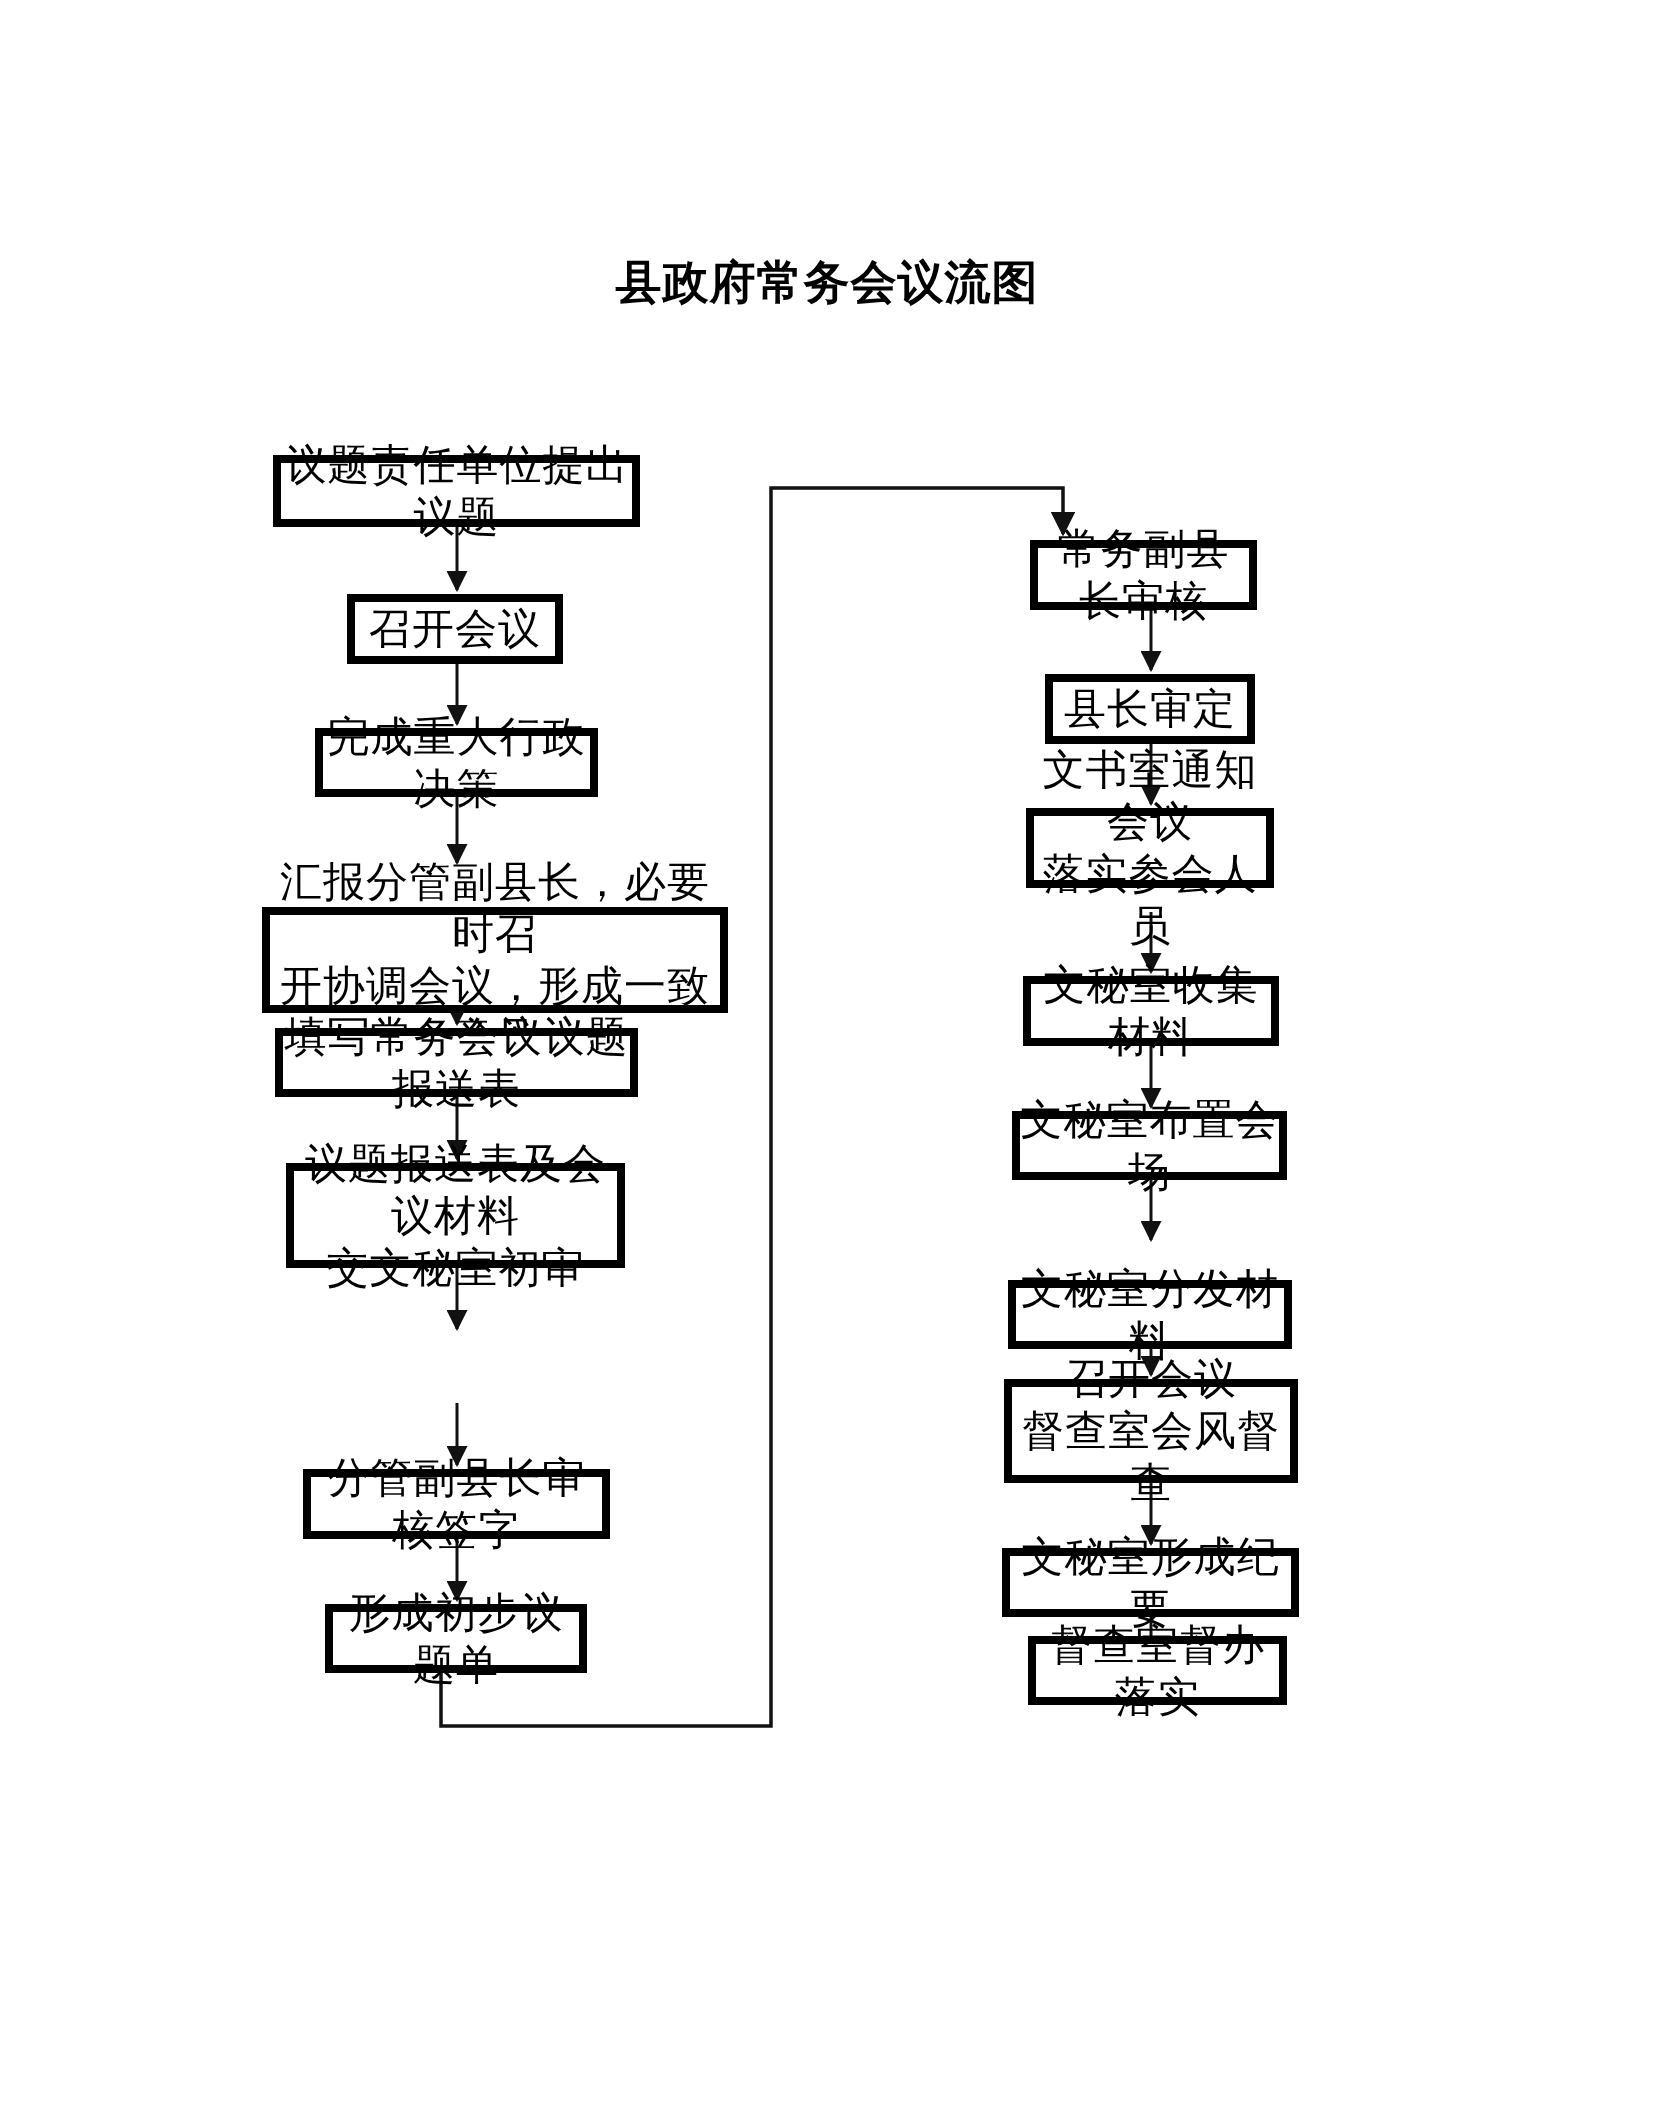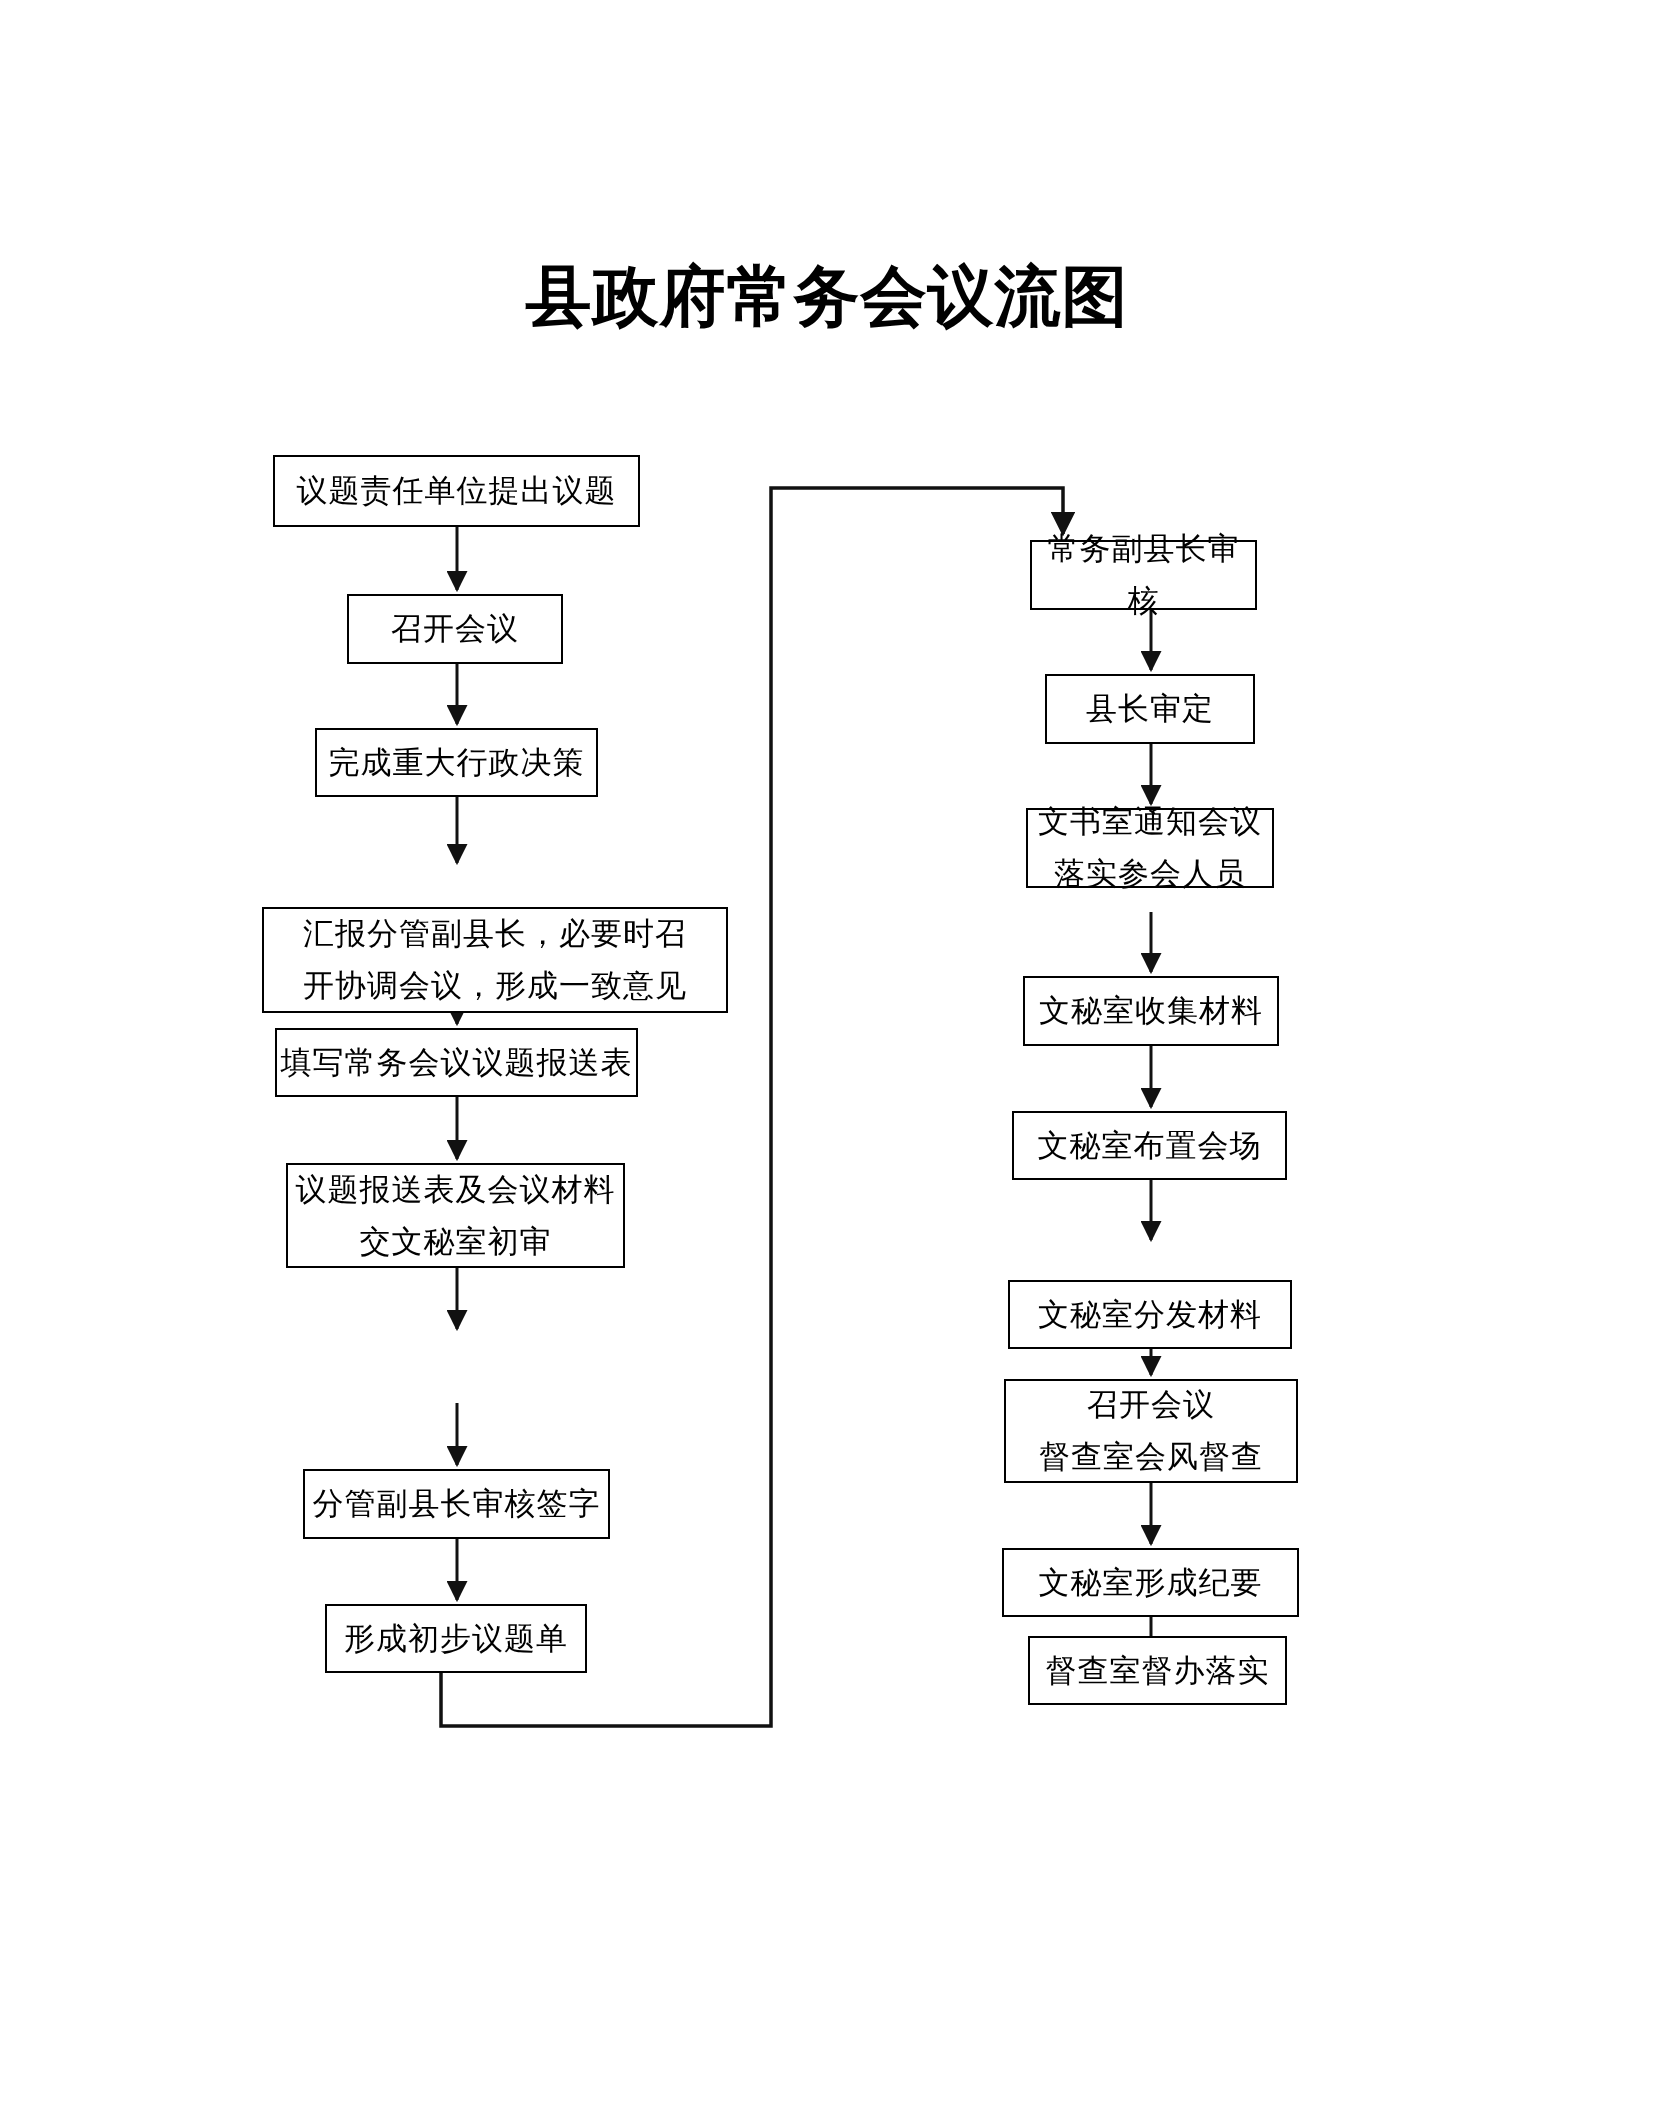--- a/index.html
+++ b/index.html
@@ -15,35 +15,35 @@
     font-family: "Liberation Serif", "DejaVu Serif", serif;
     color: #000000;
     overflow: hidden;
   }
   .title {
     position: absolute;
     left: 0;
     top: 252px;
     width: 1654px;
     text-align: center;
-    font-size: 66px;
+    font-size: 46px;
     font-weight: bold;
     letter-spacing: 1px;
     white-space: nowrap;
   }
   .box {
     position: absolute;
     box-sizing: border-box;
-    border: 2px solid #000000;
+    border: 8px solid #000000;
     background: #ffffff;
     display: flex;
     align-items: center;
     justify-content: center;
     text-align: center;
-    font-size: 31px;
+    font-size: 42px;
     line-height: 52px;
     white-space: pre-line;
     letter-spacing: 1px;
   }
   svg.lines {
     position: absolute;
     left: 0;
     top: 0;
   }
 </style>

